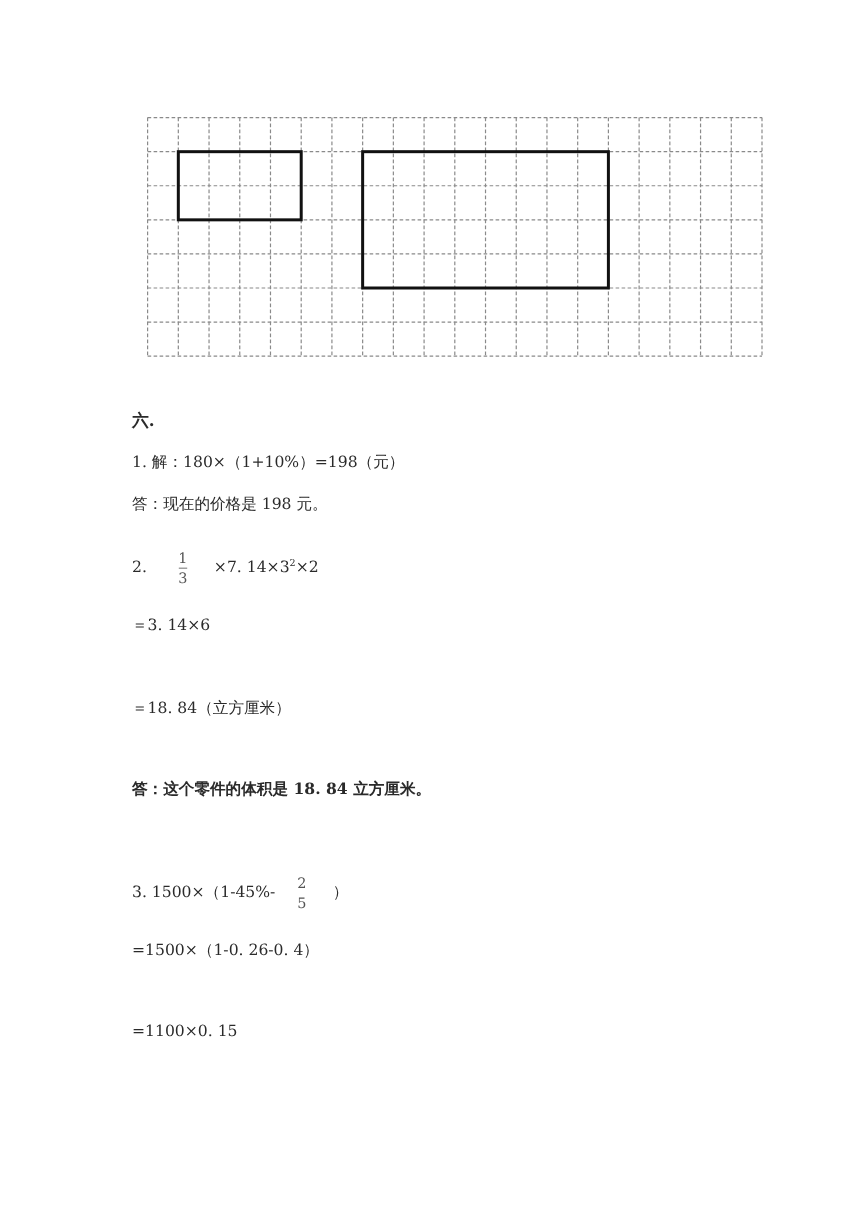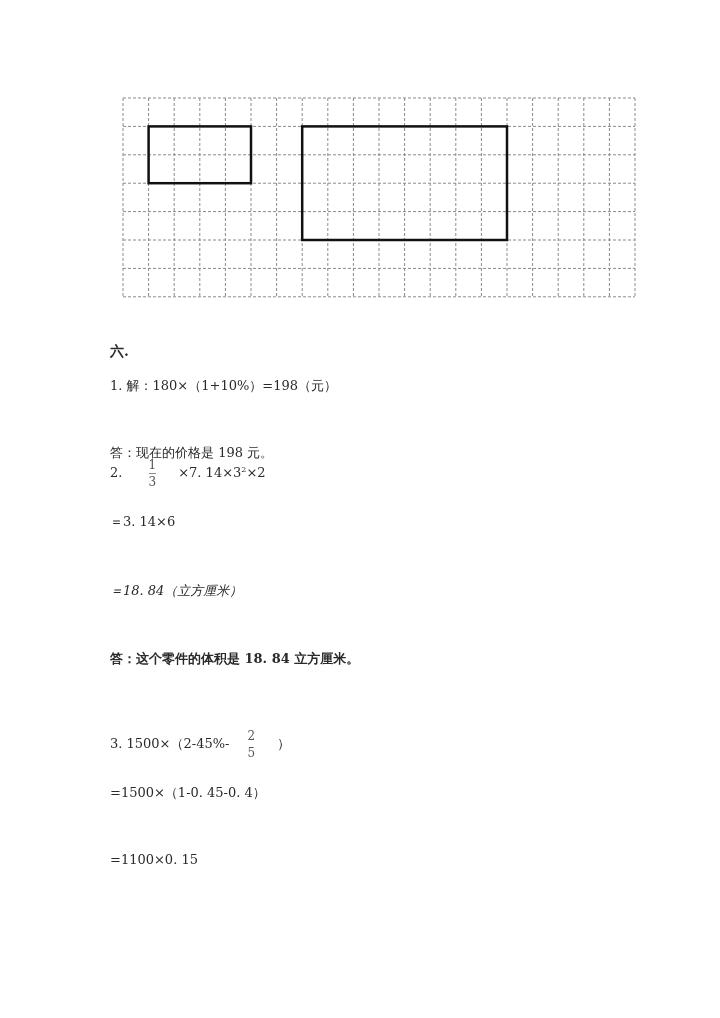--- a/index.html
+++ b/index.html
@@ -49,38 +49,38 @@
       <line x1="1" x2="513" y1="171.39999999999998" y2="171.39999999999998" stroke="#8a8a8a" stroke-width="1" stroke-dasharray="3,2"></line>
       <line x1="1" x2="513" y1="199.79999999999998" y2="199.79999999999998" stroke="#8a8a8a" stroke-width="1" stroke-dasharray="3,2"></line>
       <rect x="26.6" y="29.4" width="102.4" height="56.8" fill="none" stroke="#111111" stroke-width="2.5"></rect>
       <rect x="180.20000000000002" y="29.4" width="204.8" height="113.6" fill="none" stroke="#111111" stroke-width="2.5"></rect>
     </svg>
 </div>
 
 <div class="line heading" style="top:343px;">六.</div>
 
 <div class="line" style="top:378px;">1. 解：180×（1+10%）=198（元）</div>
-<div class="line" style="top:413px;margin-top:32px;">答：现在的价格是 198 元。</div>
+<div class="line" style="top:413px;">答：现在的价格是 198 元。</div>
 
 <div class="line" style="top:458px;">
   <span>2.</span>
   <span class="frac" style="margin-left:22px; margin-right:22px;">
     <span>1</span>
     <span class="bar"></span>
     <span>3</span>
   </span><span>×7. 14×3</span><span class="sup">2</span><span>×2</span>
 </div>
 
 <div class="line" style="top:514px;">＝3. 14×6</div>
-<div class="line" style="top:583px;font-style:italic;">＝18. 84（立方厘米）</div>
+<div class="line" style="top:583px;">＝18. 84（立方厘米）</div>
 <div class="line" style="top:651px;font-weight:bold;">答：这个零件的体积是 18. 84 立方厘米。</div>
 
 <div class="line" style="top:729px;">
-  <span>3. 1500×（2-45%-</span>
+  <span>3. 1500×（1-45%-</span>
   <span class="frac" style="margin-left:14px; margin-right:22px;">
     <span>2</span>
     <span class="bar" style="border-top-color:#fff;"></span>
     <span>5</span>
   </span><span>）</span>
 </div>
 
-<div class="line" style="top:785px;">=1500×（1-0. 45-0. 4）</div>
+<div class="line" style="top:785px;">=1500×（1-0. 26-0. 4）</div>
 <div class="line" style="top:852px;">=1100×0. 15</div>
 
 </body></html>

